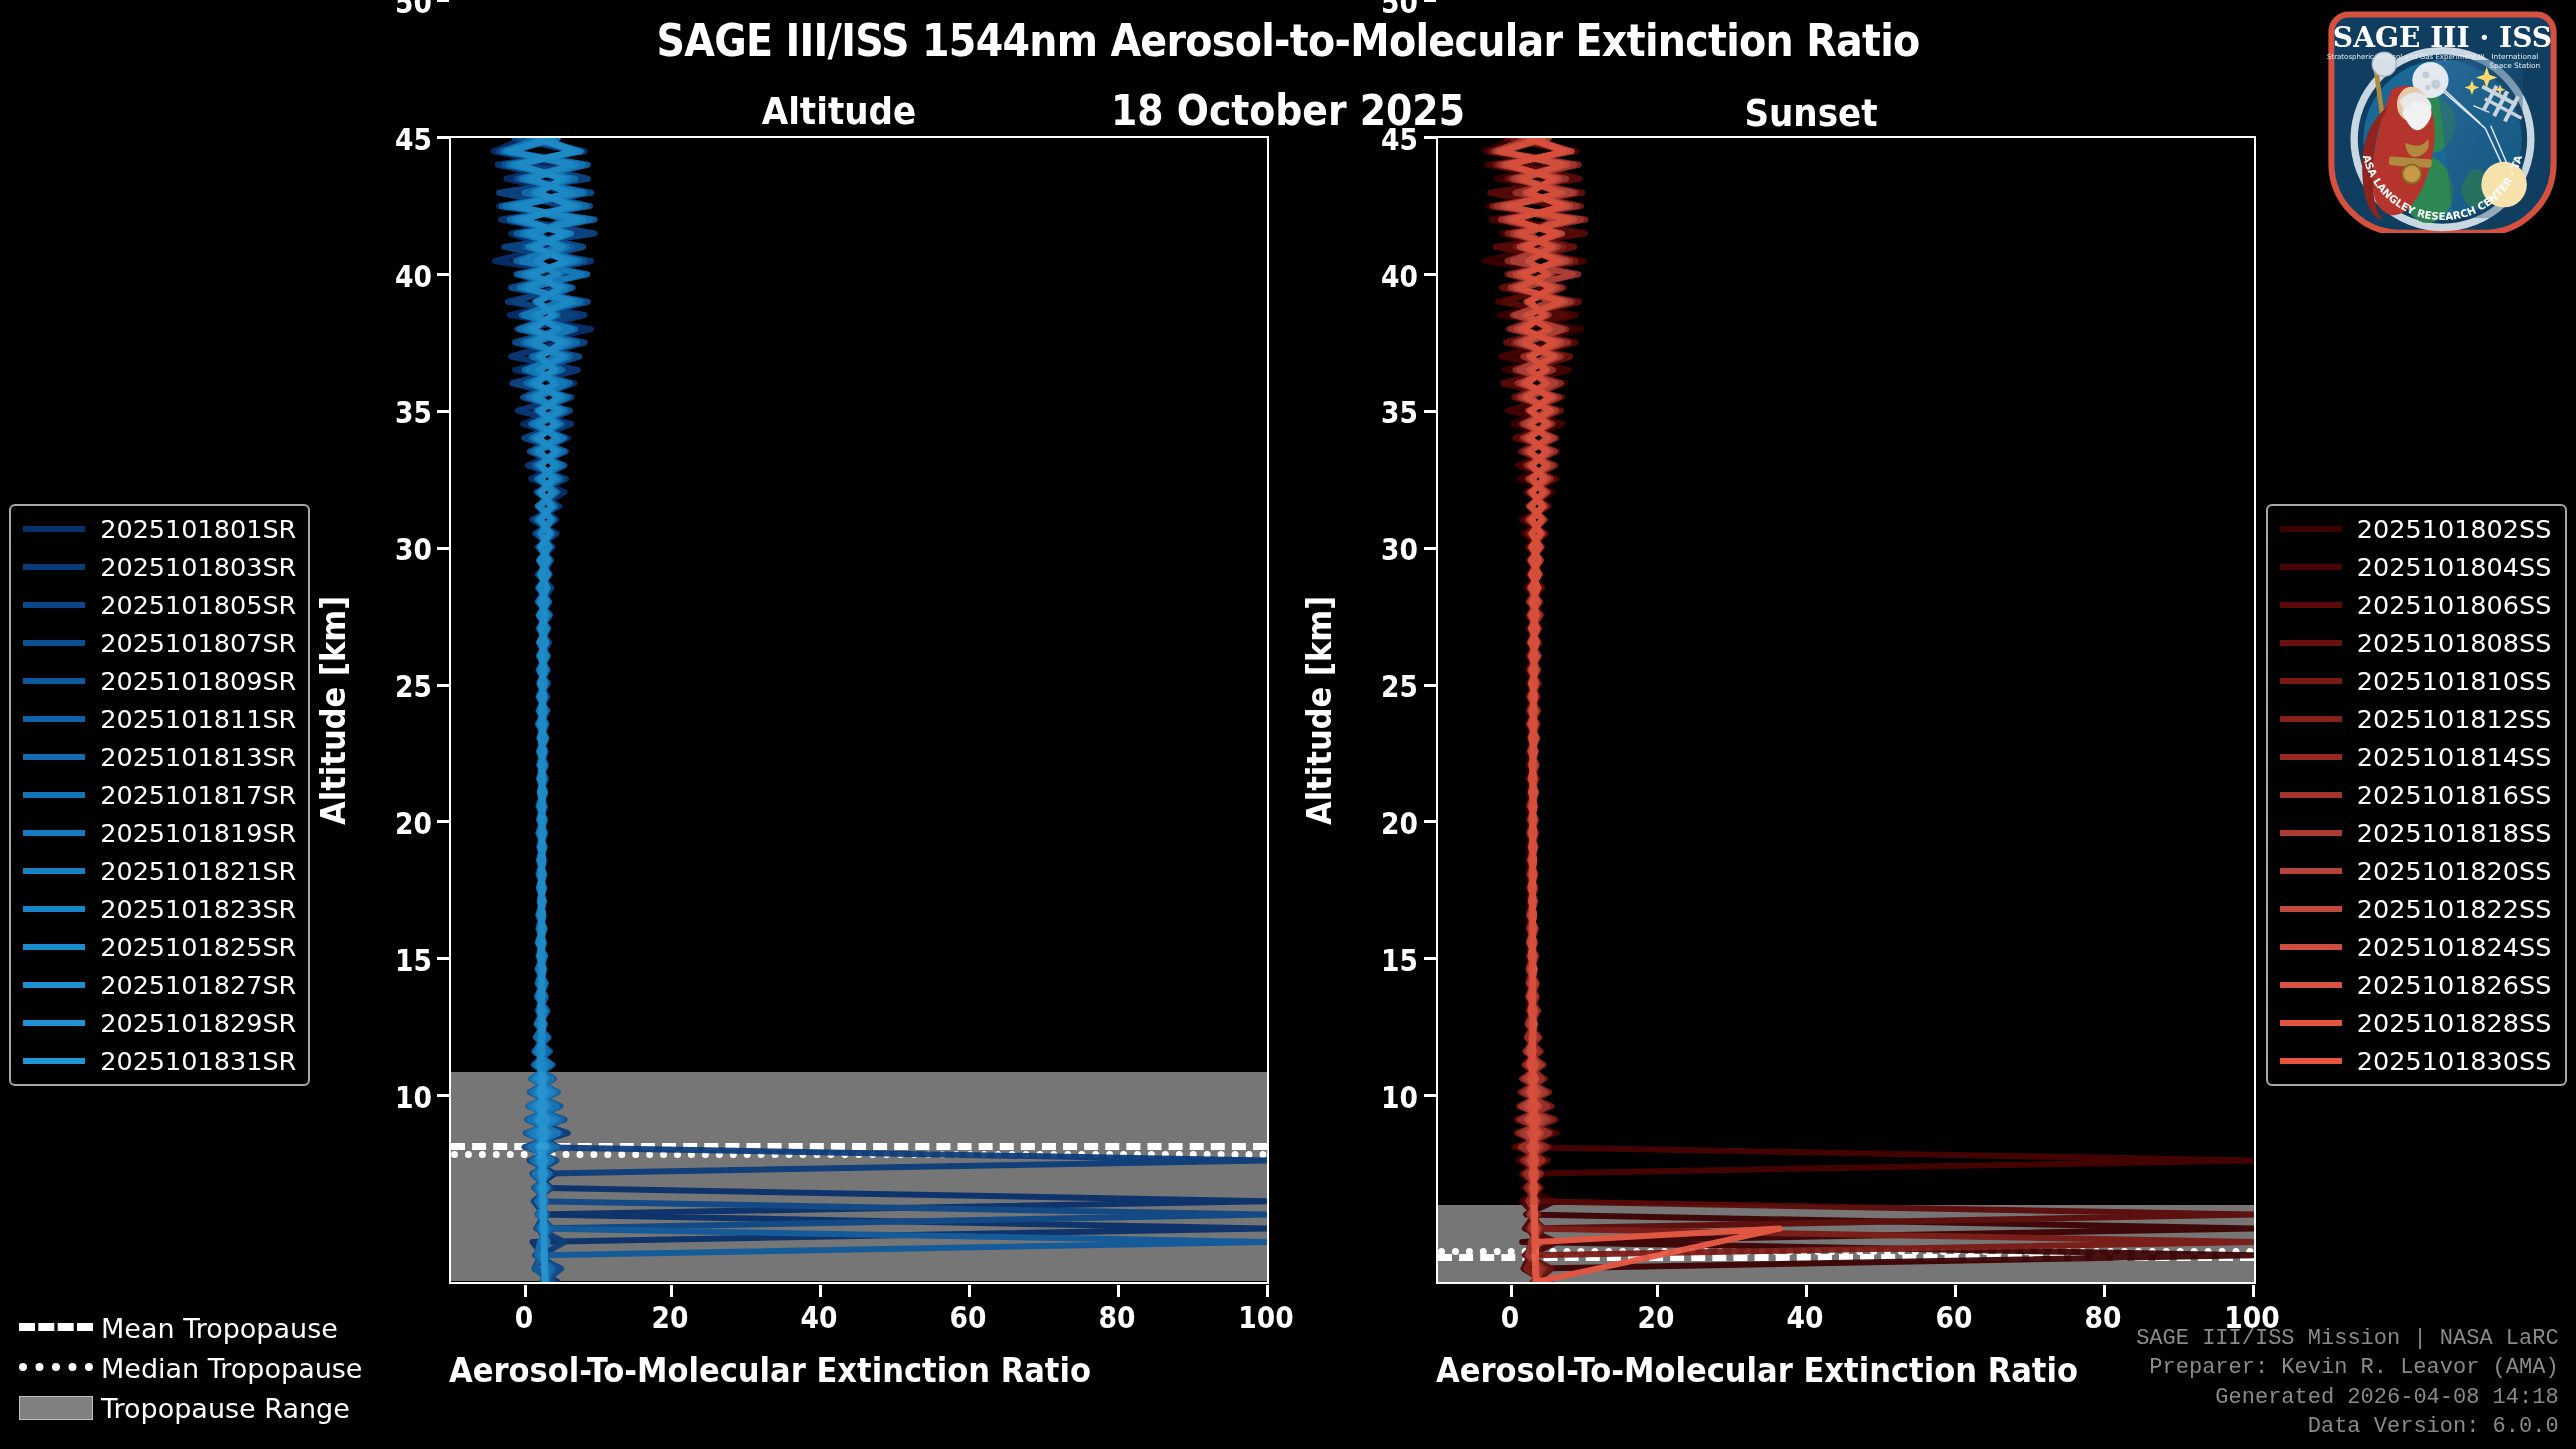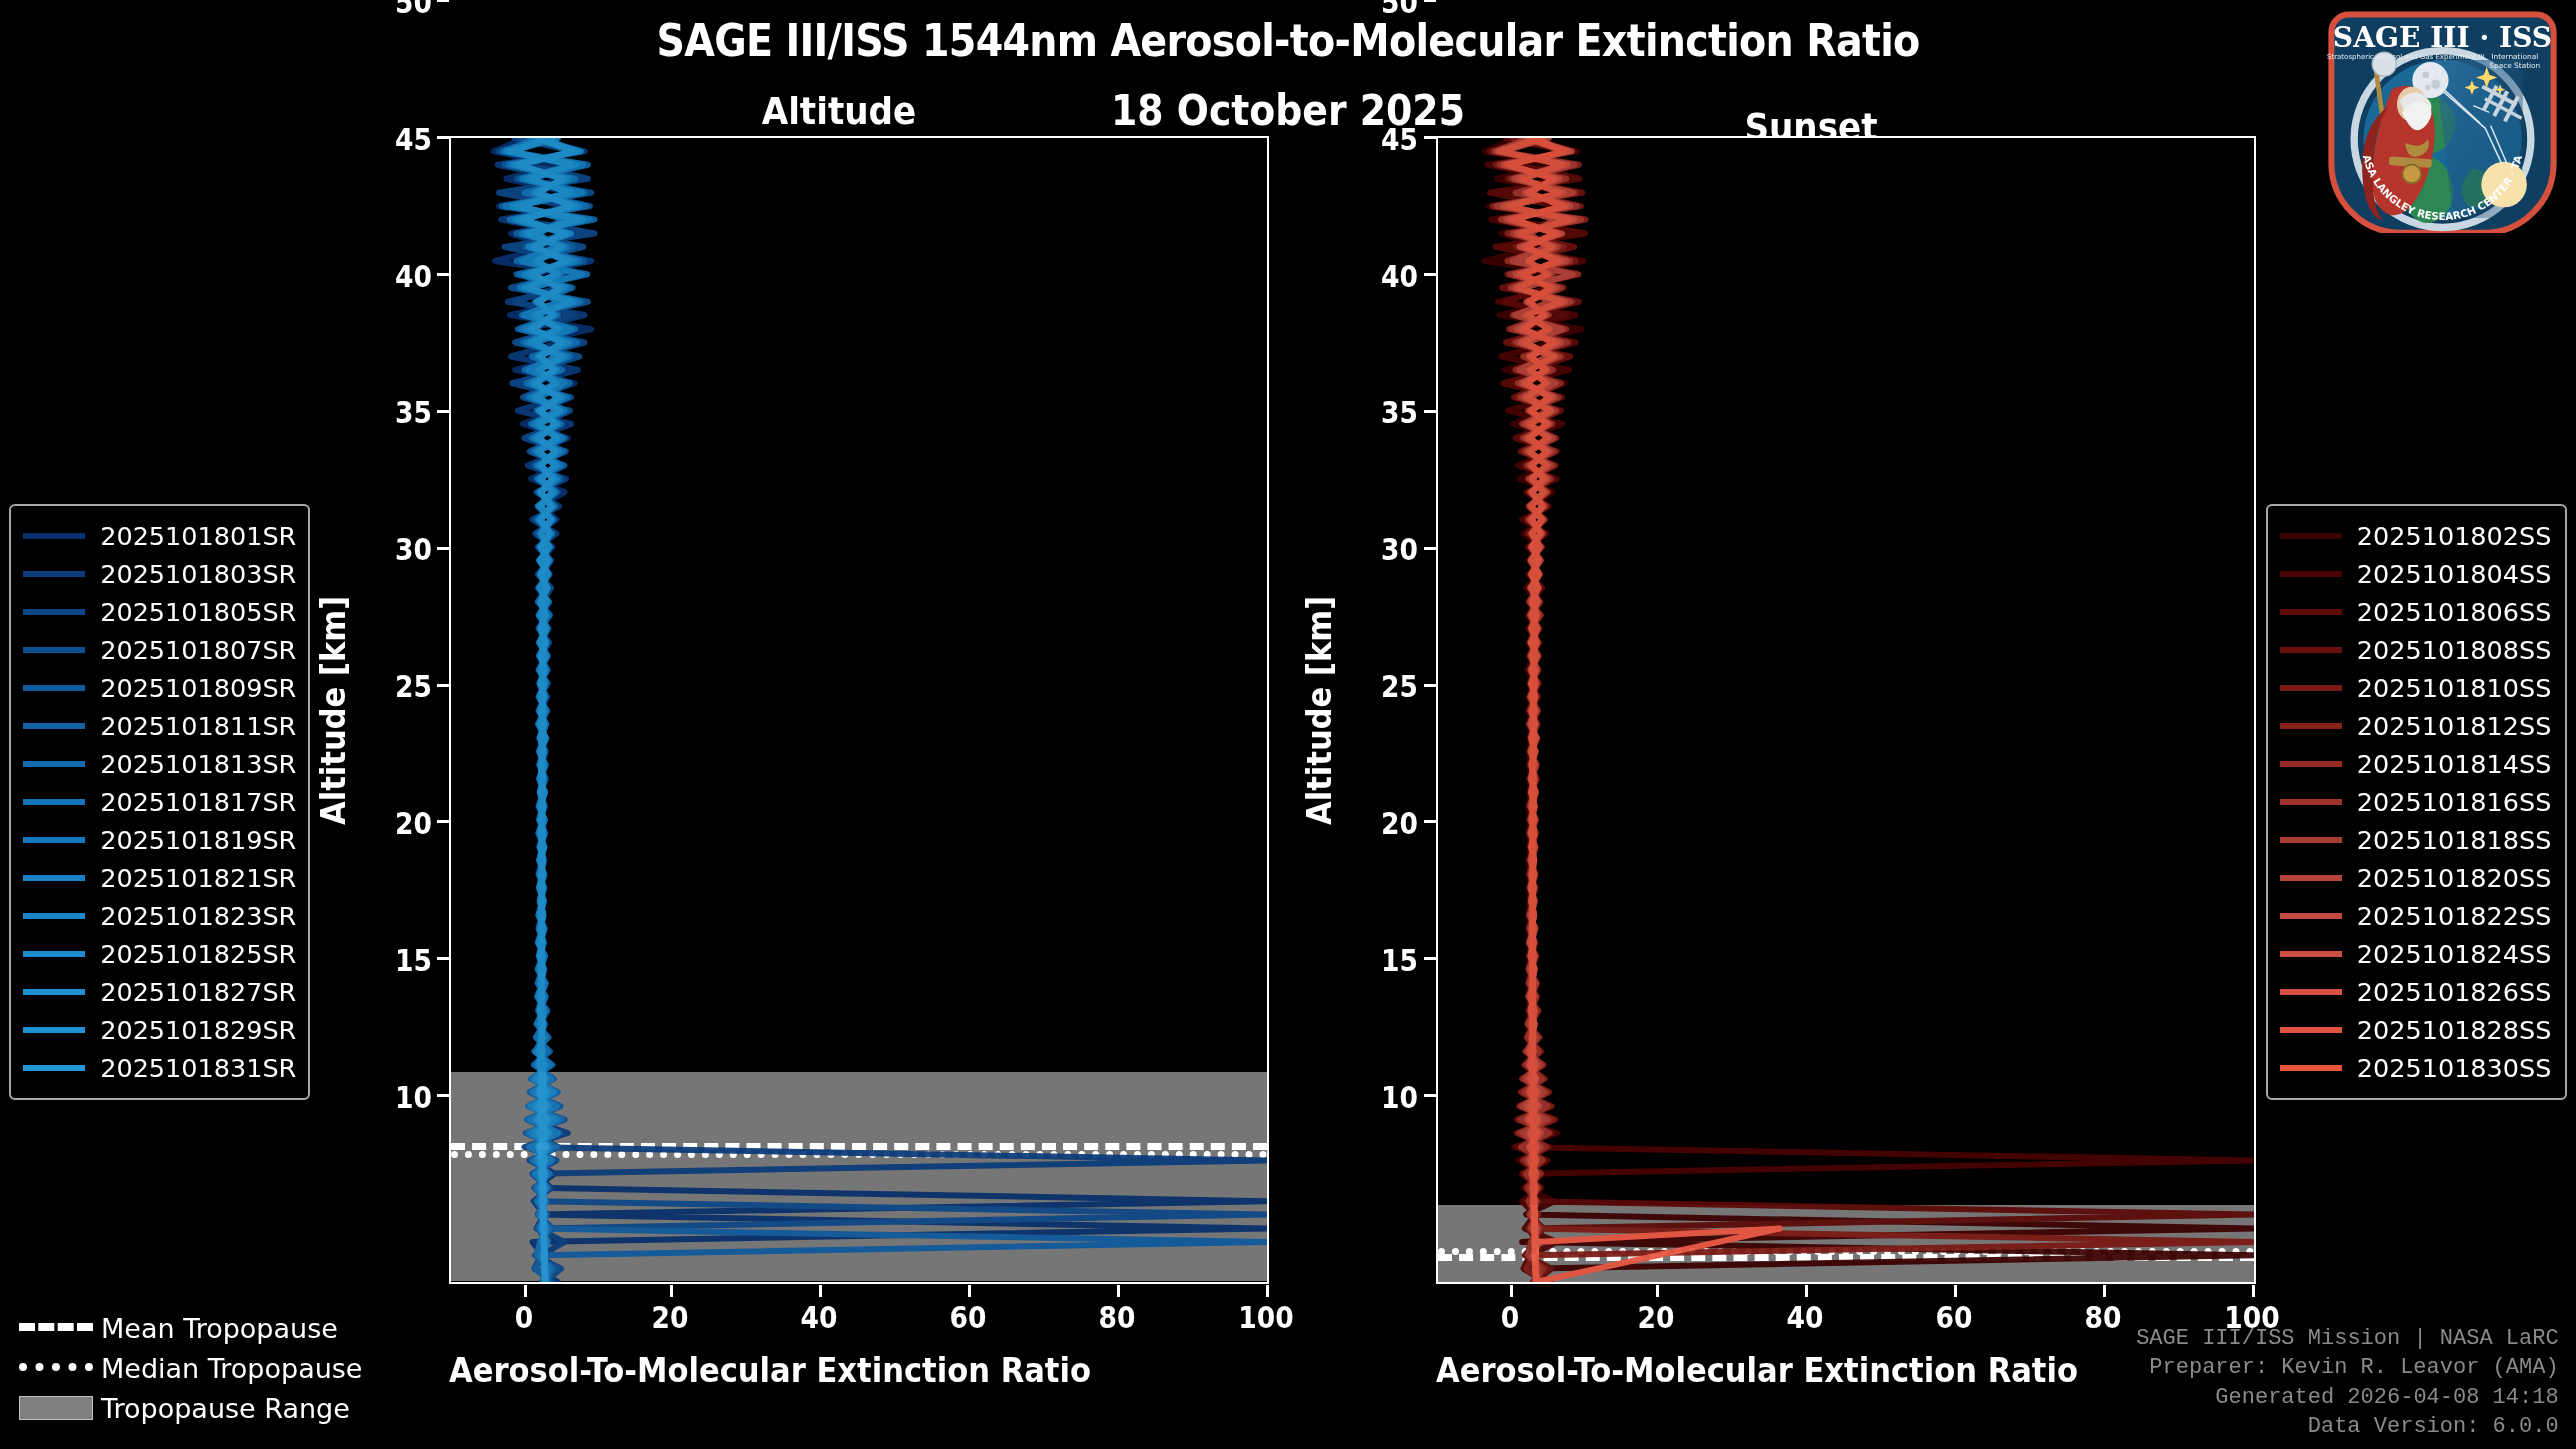--- a/index.html
+++ b/index.html
@@ -21,21 +21,21 @@
     text-align:center; font-size:42px; font-weight:bold;
     font-family:"DejaVu Sans Condensed","Liberation Sans", sans-serif;
     white-space:nowrap;
   }
   .panel-title {
     position:absolute; font-size:38px; font-weight:bold;
     font-family:"DejaVu Sans Condensed","Liberation Sans", sans-serif;
     text-align:center; white-space:nowrap;
   }
   #sunrise-title { left:678px; width:322px; top:89px; }
-  #sunset-title  { left:1650px; width:322px; top:105px; }
+  #sunset-title  { left:1650px; width:322px; top:91px; }
 
   
   .plot-frame {
     position:absolute; border:2.7px solid #ffffff; background:#000;
     overflow:hidden;
   }
   #sunrise-plot { left:449px;  top:136px; width:820px; height:1148px; }
   #sunset-plot  { left:1436px; top:136px; width:820px; height:1148px; }
 
   .tropo-band {
@@ -77,21 +77,21 @@
   }
   .axis-title-y {
     position:absolute; font-size:34px; font-weight:bold;
     font-family:"DejaVu Sans Condensed","Liberation Sans", sans-serif;
     transform:rotate(-90deg); transform-origin:left top; white-space:nowrap;
   }
 
   
   .legend-box {
     position:absolute; border:2px solid #a8a8a8; border-radius:6px;
-    background:#000; padding:11px 12px;
+    background:#000; padding:4px 12px;
   }
   #legend-left  { left:9.4px;   top:504px; width:301px; }
   #legend-right { left:2266px; top:504px; width:301px; }
   .legend-row { display:flex; align-items:center; height:38px; }
   .legend-swatch { width:62px; height:6px; flex:0 0 auto; }
   .legend-label {
     margin-left:14.8px; font-size:25.5px; white-space:nowrap;
     font-family:"DejaVu Sans", sans-serif;
   }
   #legend-right .legend-row { justify-content:flex-start; }

